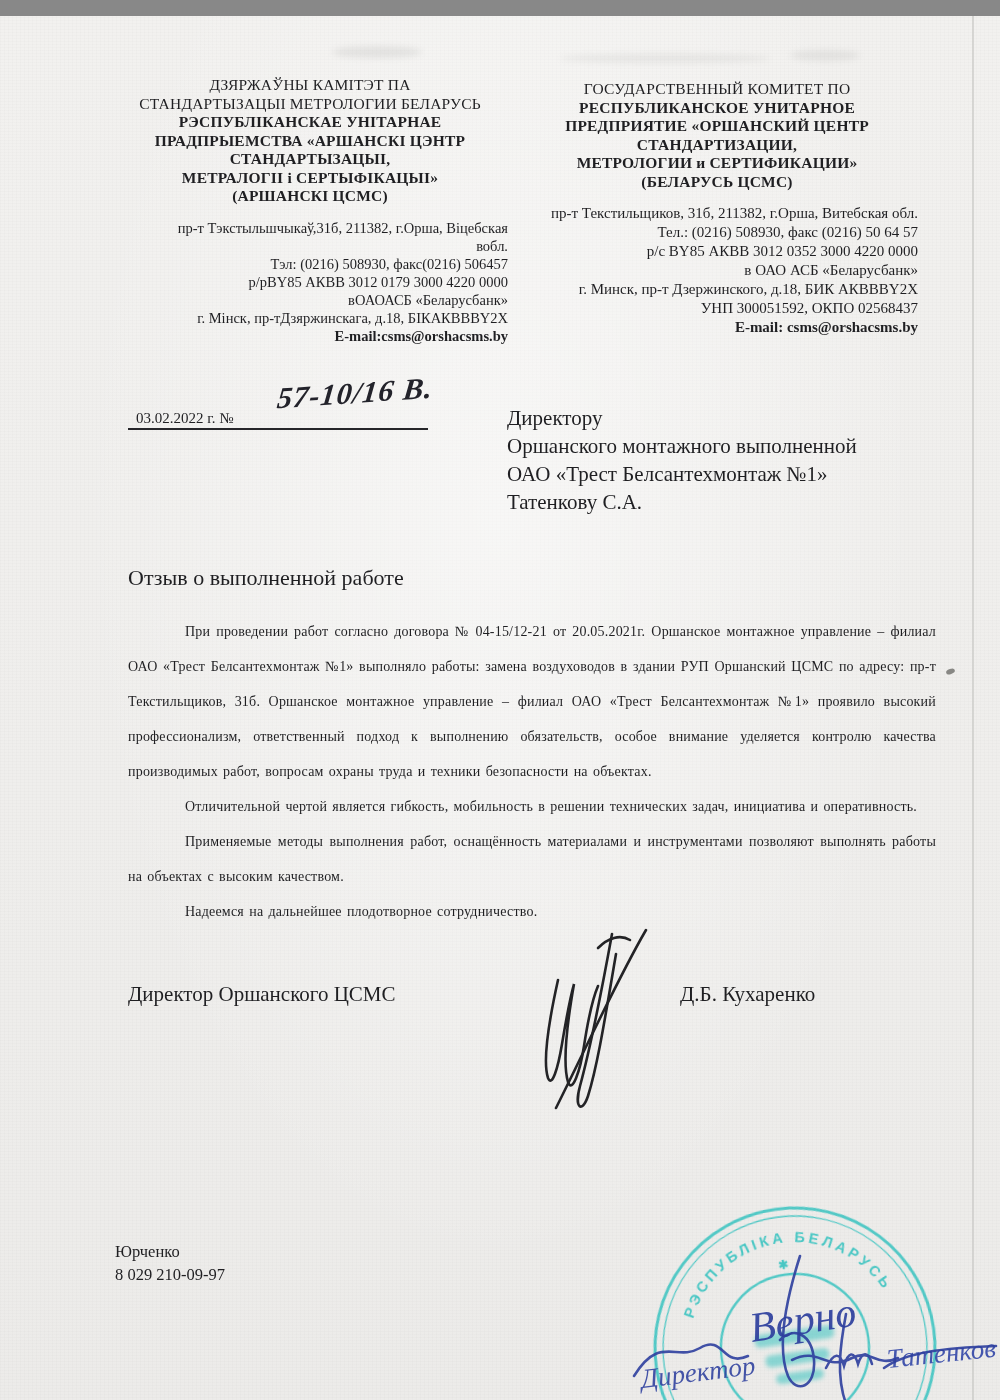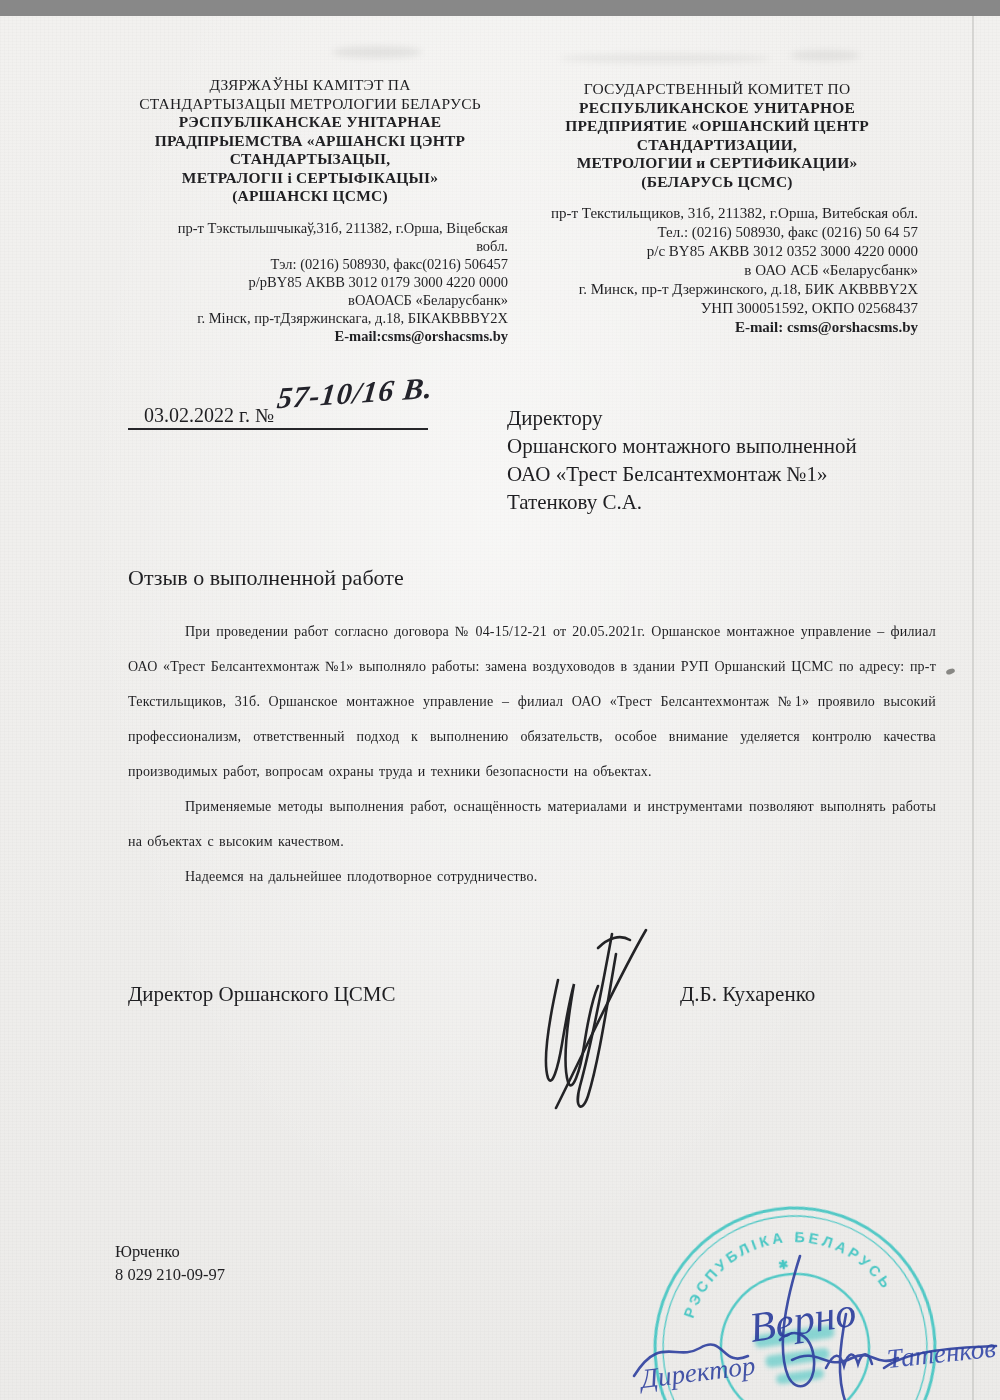--- a/index.html
+++ b/index.html
@@ -17,21 +17,21 @@
   .lh-left{left:112px;top:60px;width:396px;}
   .lh-right{left:516px;top:64px;width:402px;}
   .lh-org{font-size:15.5px;line-height:18.5px;letter-spacing:.2px;}
   .lh-org .rg{font-weight:400;}
   .lh-org .bd{font-weight:700;}
   .lh-addr{margin-top:13px;font-size:14.5px;line-height:18px;text-align:right;}
   .lh-right .lh-addr{font-size:15px;line-height:19px;}
   .lh-email{font-weight:700;}
   
   .ref{position:absolute;left:128px;top:372px;width:300px;height:40px;border-bottom:2px solid #26262a;}
-  .ref-printed{position:absolute;left:16px;bottom:1px;font-size:20px;white-space:nowrap;}
+  .ref-printed{position:absolute;left:8px;bottom:1px;font-size:15px;white-space:nowrap;}
   .ref-hand{position:absolute;left:150px;top:-12px;font-size:30px;font-style:italic;font-weight:600;
             color:#23232b;transform:skewX(-10deg) rotate(-4deg);white-space:nowrap;letter-spacing:1px;}
   .addressee{position:absolute;left:507px;top:388px;font-size:21px;line-height:28px;}
   
   .subject{position:absolute;left:128px;top:549px;font-size:22px;}
   .body-text{position:absolute;left:128px;top:598px;width:808px;font-size:14px;line-height:35px;
              text-align:justify;letter-spacing:.2px;word-spacing:1.5px;}
   .body-text p{margin:0;text-indent:57px;}
   
   .sig-row{position:absolute;left:128px;top:966px;width:808px;font-size:21px;}
@@ -110,20 +110,21 @@
     <div>Директору</div>
     <div>Оршанского монтажного выполненной</div>
     <div>ОАО «Трест Белсантехмонтаж №1»</div>
     <div>Татенкову С.А.</div>
   </div>
 
   <div class="subject">Отзыв о выполненной работе</div>
 
   <div class="body-text">
     <p>При проведении работ согласно договора № 04-15/12-21 от 20.05.2021г. Оршанское монтажное управление – филиал ОАО «Трест Белсантехмонтаж №1» выполняло работы: замена воздуховодов в здании РУП Оршанский ЦСМС по адресу: пр-т Текстильщиков, 31б. Оршанское монтажное управление – филиал ОАО «Трест Белсантехмонтаж №1» проявило высокий профессионализм, ответственный подход к выполнению обязательств, особое внимание уделяется контролю качества производимых работ, вопросам охраны труда и техники безопасности на объектах.</p>
+    <p>Отличительной чертой является гибкость, мобильность в решении технических задач, инициатива и оперативность.</p>
     <p>Применяемые методы выполнения работ, оснащённость материалами и инструментами позволяют выполнять работы на объектах с высоким качеством.</p>
     <p>Надеемся на дальнейшее плодотворное сотрудничество.</p>
   </div>
 
   <div class="sig-row">
     <span>Директор Оршанского ЦСМС</span>
     <span class="sig-name">Д.Б. Кухаренко</span>
   </div>
 
   <div class="executor">

